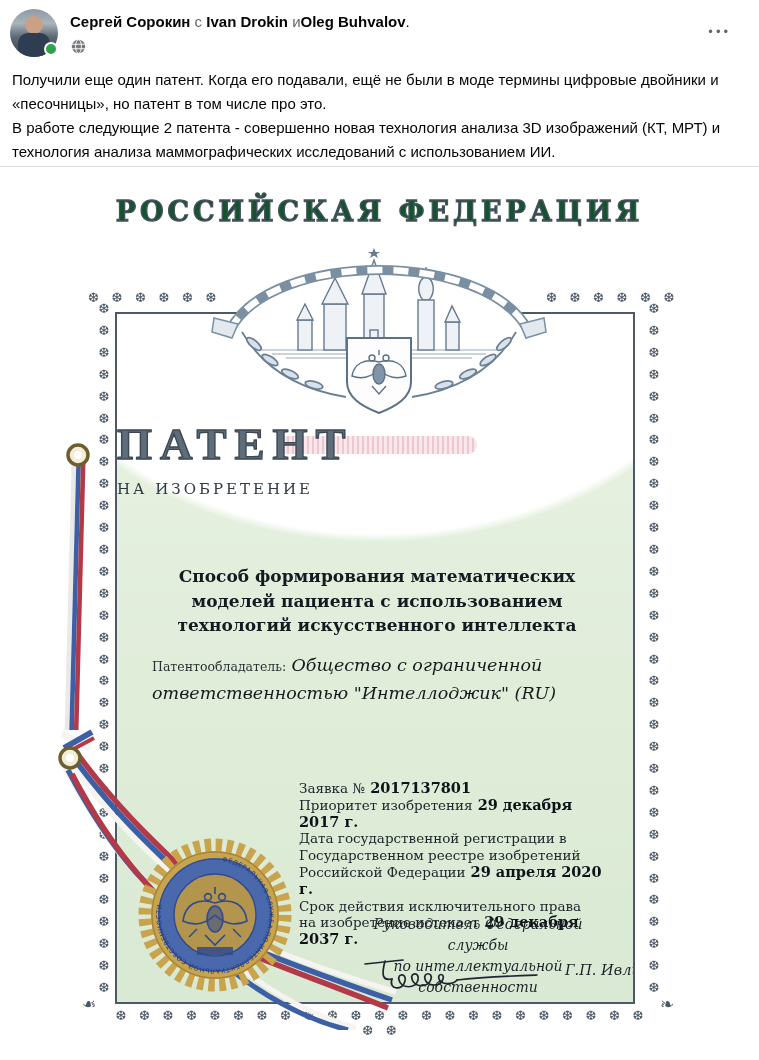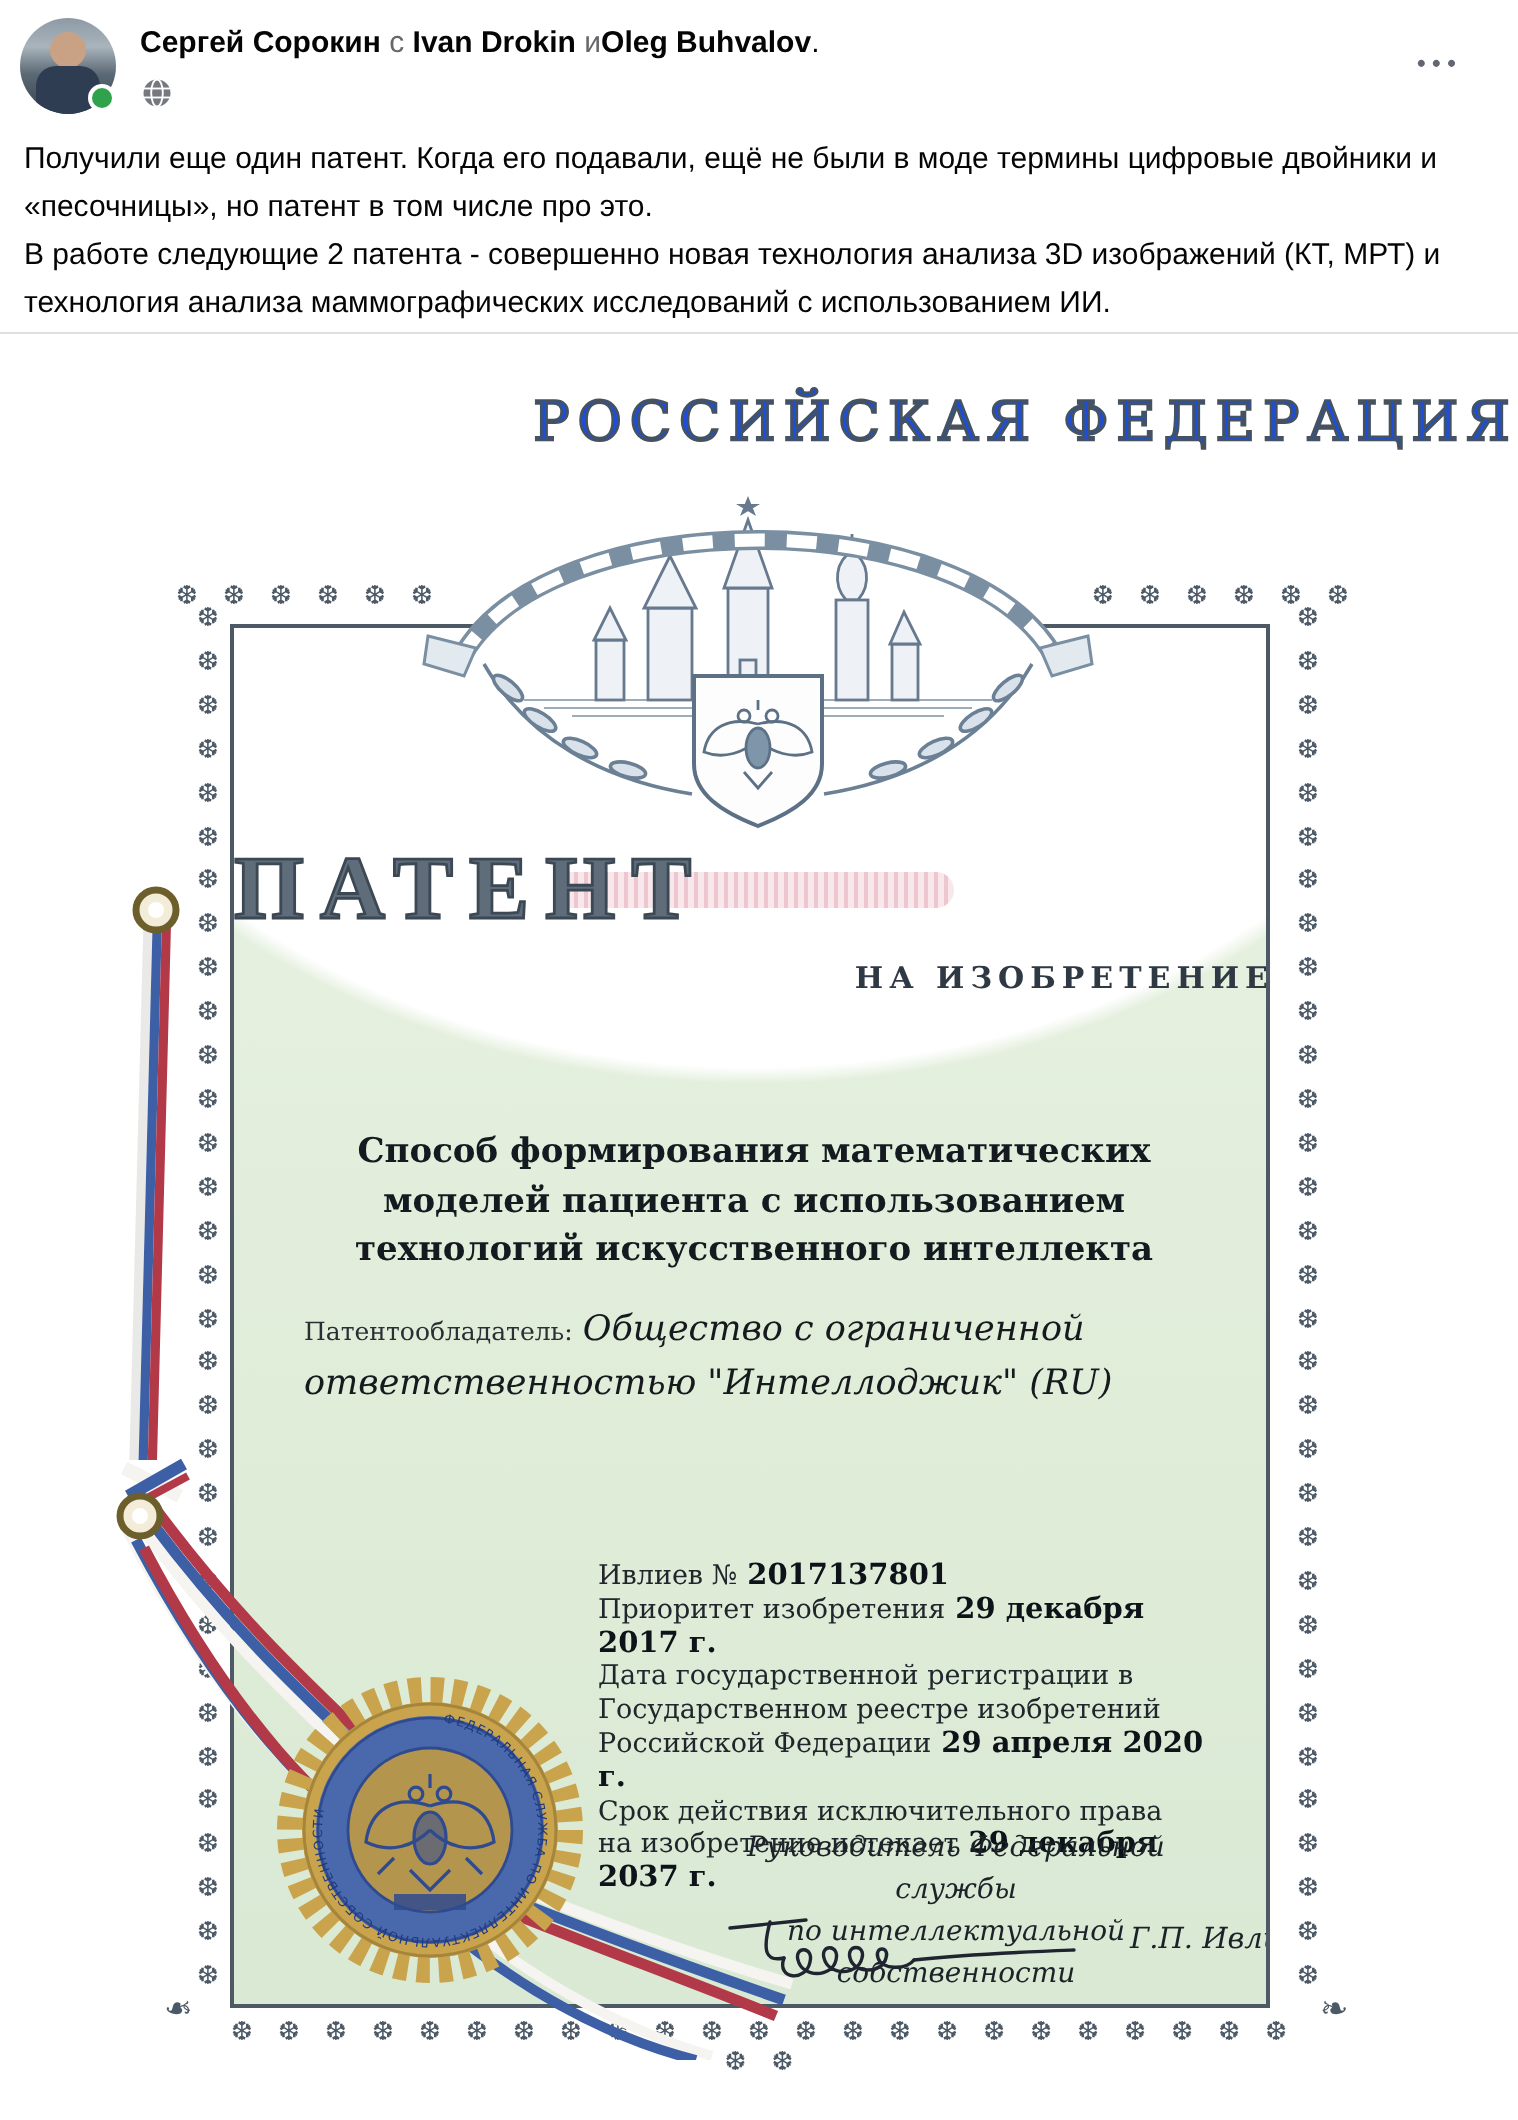--- a/index.html
+++ b/index.html
@@ -25,46 +25,46 @@
 
   
   .post-text { position:absolute; left:12px; top:68px; width:736px; font-size:15px;
             line-height:24px; color:#050505; }
 
   .divider { position:absolute; left:0; top:166px; width:759px; height:1px; background:#dddfe2; }
 
   
   .certificate { position:absolute; left:0; top:170px; width:759px; height:862px; background:#fff; cursor:pointer; }
 
-  .country { position:absolute; left:0; top:26px; width:759px; text-align:right;
-             font-family:"DejaVu Serif", serif; font-weight:normal; font-size:27px;
-             letter-spacing:4px; color:#1d4ed8;
+  .country { position:absolute; left:0; top:26px; width:759px; text-align:center;
+             font-family:"DejaVu Serif", serif; font-weight:bold; font-size:27px;
+             letter-spacing:4px; color:#14532d;
              -webkit-text-stroke:1.3px #46535f; }
 
   .vignette { position:absolute; left:202px; top:64px; width:354px; height:186px; z-index:3; }
 
   .frame { position:absolute; left:115px; top:142px; width:520px; height:692px;
            border:2px solid #4d5a66; overflow:hidden;
            background:
              radial-gradient(380px 280px at 260px -52px, #ffffff 0 97%, rgba(255,255,255,0) 100%),
              linear-gradient(180deg,#e9f2e3 0%, #e0edd9 55%, #d9e9d4 100%); }
 
   .orn { position:absolute; color:#4b5865; font-size:13px; z-index:1; }
   .orn-v { white-space:pre-line; line-height:21.9px; width:18px; text-align:center; }
   .orn-h { word-spacing:7px; letter-spacing:1px; }
   .corner-flourish { position:absolute; color:#4b5865; font-size:17px; z-index:1; }
 
   .patent-word { position:absolute; left:0; top:104px; width:520px; text-align:left;
              font-family:Liberation Serif, serif; font-weight:bold; font-size:45px;
              letter-spacing:8px; color:#5f6d7b; -webkit-text-stroke:1.4px #3c4955; z-index:2; }
   .pink-band { position:absolute; left:160px; top:122px; width:200px; height:18px; border-radius:9px;
              background:repeating-linear-gradient(90deg,#eabcc7 0 2px,#f7e3e8 2px 5px); opacity:.85; z-index:1; }
-  .patent-sub { position:absolute; left:0; top:166px; width:520px; text-align:right;
-             font-family:"DejaVu Serif", serif; font-weight:bold; font-size:15px;
-             letter-spacing:3px; color:#2f3944; z-index:2;padding-left:38px; }
+  .patent-sub { position:absolute; left:0; top:166px; width:520px; text-align:left;
+             font-family:"DejaVu Serif", serif; font-weight:normal; font-size:15px;
+             letter-spacing:3px; color:#2f3944; z-index:2; }
   .patent-no { position:absolute; left:0; top:202px; width:520px; text-align:center;
              font-family:"DejaVu Serif", serif; font-weight:bold; font-size:27px;
              letter-spacing:1px; color:#10151a; z-index:2; }
 
   .inv-title { position:absolute; left:38px; top:250px; width:444px; text-align:center;
              font-family:"DejaVu Serif", serif; font-weight:bold; font-size:17px;
              line-height:24.5px; color:#141a20; z-index:2; }
 
   .holder-block, .authors-block { position:absolute; left:35px; width:452px;
              font-family:"DejaVu Serif", serif; line-height:26px; color:#16191d; z-index:2; }
@@ -256,21 +256,21 @@
 
     <div class="inv-title">Способ формирования математических моделей пациента с использованием технологий искусственного интеллекта</div>
 
     <div class="holder-block">
       <span class="small-label">Патентообладатель:</span>
       <span class="bi-value">Общество с ограниченной ответственностью "Интеллоджик" (RU)</span>
     </div>
 
 
     <div class="app-block">
-      <div><span>Ивлиев №</span><b>2017137801</b></div>
+      <div><span>Заявка №</span><b>2017137801</b></div>
       <div><span>Приоритет изобретения</span><b>29 декабря 2017 г.</b></div>
       <div><span>Дата государственной регистрации в</span><b></b></div>
       <div><span>Государственном реестре изобретений</span><b></b></div>
       <div><span>Российской Федерации</span><b>29 апреля 2020 г.</b></div>
       <div><span>Срок действия исключительного права</span><b></b></div>
       <div><span>на изобретение истекает</span><b>29 декабря 2037 г.</b></div>
     </div>
 
     <div class="signer-title">
       <div>Руководитель Федеральной службы</div>

